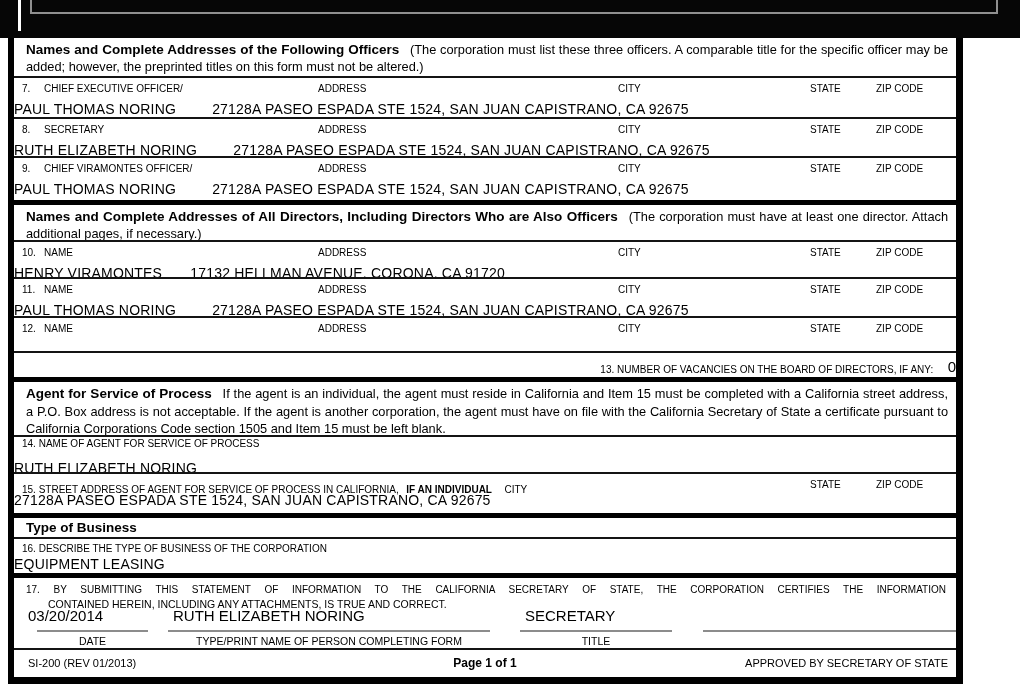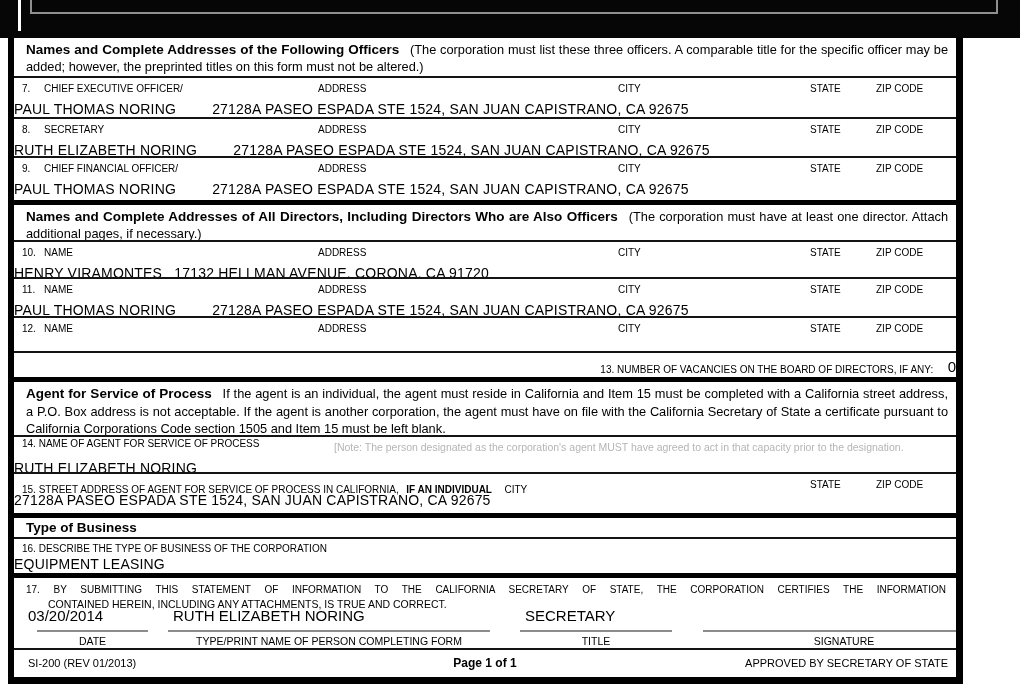--- a/index.html
+++ b/index.html
@@ -95,21 +95,21 @@
       </div>
       <div class="val">
         <span>RUTH ELIZABETH NORING</span>
         <span class="v-addr">27128A PASEO ESPADA STE 1524, SAN JUAN CAPISTRANO, CA 92675</span>
       </div>
     </div>
 
     <div class="row nb" style="height:42px">
       <div class="lbl-line">
         <span class="lbl num">9.</span>
-        <span class="lbl ttl">CHIEF FINANCIAL OFFICER/</span>
+        <span class="lbl ttl">CHIEF VIRAMONTES OFFICER/</span>
         <span class="lbl c-addr">ADDRESS</span>
         <span class="lbl c-city">CITY</span>
         <span class="lbl c-state">STATE</span>
         <span class="lbl c-zip">ZIP CODE</span>
       </div>
       <div class="val">
         <span>PAUL THOMAS NORING</span>
         <span class="v-addr">27128A PASEO ESPADA STE 1524, SAN JUAN CAPISTRANO, CA 92675</span>
       </div>
     </div>
@@ -125,21 +125,21 @@
       <div class="lbl-line">
         <span class="lbl num">10.</span>
         <span class="lbl ttl">NAME</span>
         <span class="lbl c-addr">ADDRESS</span>
         <span class="lbl c-city">CITY</span>
         <span class="lbl c-state">STATE</span>
         <span class="lbl c-zip">ZIP CODE</span>
       </div>
       <div class="val">
         <span>HENRY  VIRAMONTES</span>
-        <span class="v-addr" style="margin-left:8px">17132 HELLMAN AVENUE, CORONA, CA 91720</span>
+        <span class="v-addr" style="margin-left:24px">17132 HELLMAN AVENUE, CORONA, CA 91720</span>
       </div>
     </div>
 
     <div class="row" style="height:39px">
       <div class="lbl-line">
         <span class="lbl num">11.</span>
         <span class="lbl ttl">NAME</span>
         <span class="lbl c-addr">ADDRESS</span>
         <span class="lbl c-city">CITY</span>
         <span class="lbl c-state">STATE</span>
@@ -176,21 +176,20 @@
     <div class="sep"></div>
 
     <div class="row sec-head" style="height:55px;line-height:16.5px">
       <span class="sec-title">Agent for Service of Process</span>
       <span class="sec-note" style="margin-left:6px">If the agent is an individual, the agent must reside in California and Item 15 must be completed with a California street address, a P.O. Box address is not acceptable.  If the agent is another corporation, the agent must have on file with the California Secretary of State a certificate pursuant to California Corporations Code section 1505 and Item 15 must be left blank.</span>
     </div>
 
     <div class="row" style="height:37px">
       <div class="lbl-line">
         <span class="lbl" style="position:absolute;left:8px;top:1px">14.  NAME OF AGENT FOR SERVICE OF PROCESS</span>
-        <span class="note-gray">[Note: The person designated as the corporation's agent MUST have agreed to act in that  capacity prior to the designation.</span>
       </div>
       <div class="val">
         <span>RUTH ELIZABETH NORING</span>
       </div>
     </div>
 
     <div class="row nb" style="height:39px">
       <div class="lbl-line" style="white-space:nowrap;padding-left:8px;box-sizing:border-box">
         <span class="lbl">15.  STREET ADDRESS OF AGENT FOR SERVICE OF PROCESS IN CALIFORNIA,</span>
         <span class="lbl" style="font-weight:bold;margin-left:3px">IF AN INDIVIDUAL</span>
@@ -225,21 +224,20 @@
       <span class="sig-val" style="left:511px">SECRETARY</span>
 
       <div class="uline" style="left:23px;width:111px"></div>
       <div class="uline" style="left:154px;width:322px"></div>
       <div class="uline" style="left:506px;width:152px"></div>
       <div class="uline" style="left:689px;width:282px"></div>
 
       <span class="sig-lbl" style="left:23px;width:111px">DATE</span>
       <span class="sig-lbl" style="left:154px;width:322px">TYPE/PRINT NAME OF PERSON COMPLETING FORM</span>
       <span class="sig-lbl" style="left:506px;width:152px">TITLE</span>
-      <span class="sig-lbl" style="left:689px;width:282px">SIGNATURE</span>
     </div>
 
     <div class="row nb footer">
       <span class="f-left">SI-200 (REV 01/2013)</span>
       <span class="f-center">Page 1 of 1</span>
       <span class="f-right">APPROVED BY SECRETARY OF STATE</span>
     </div>
 
   </div>
 </div>

